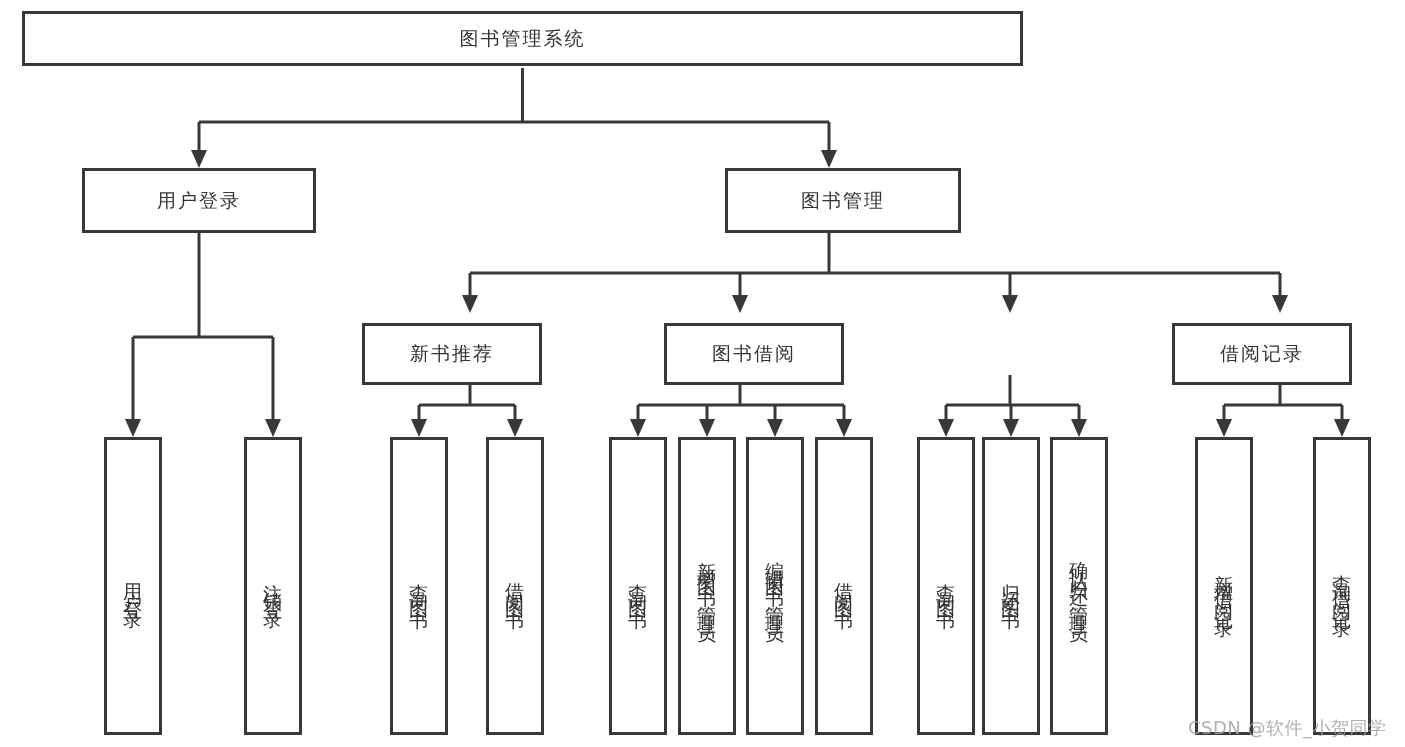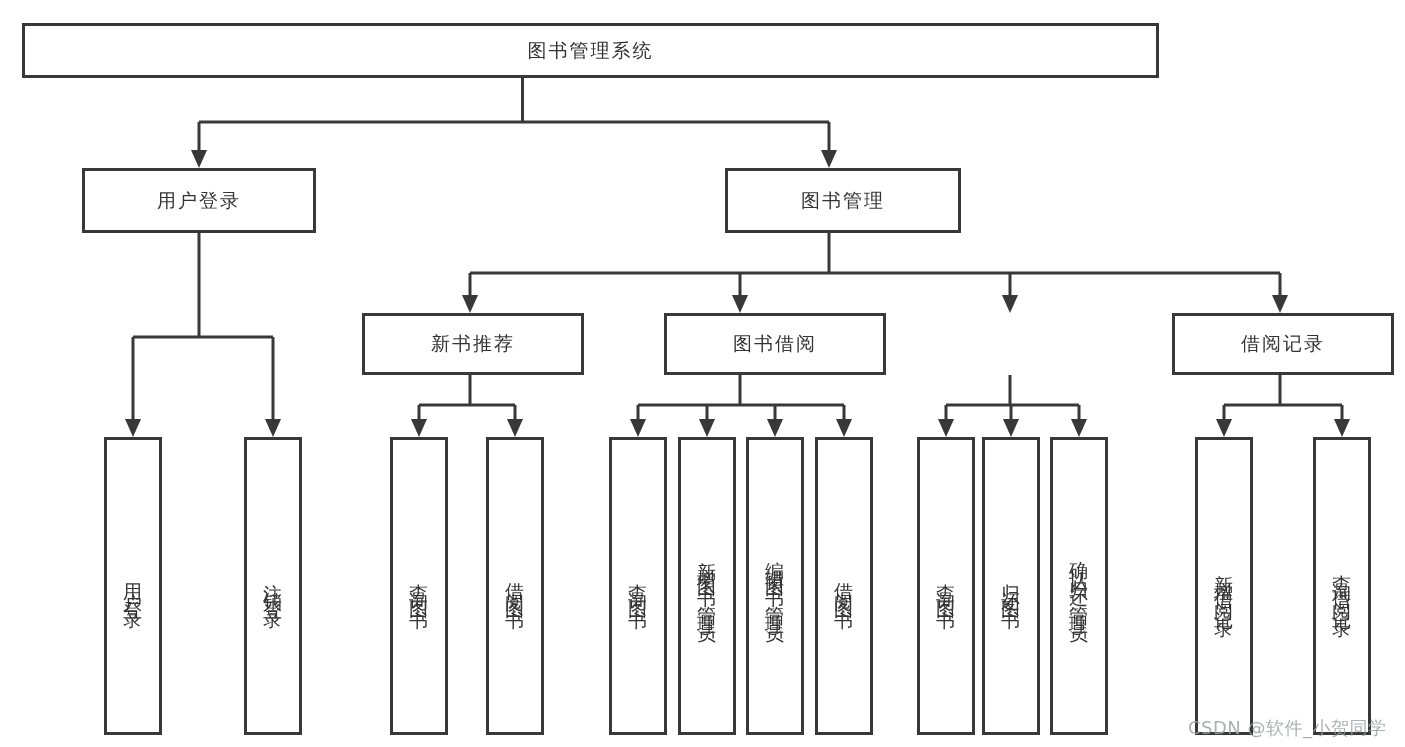--- a/index.html
+++ b/index.html
@@ -32,26 +32,26 @@
   }
   .hbox { text-align: center; }
   .vbox span {
     writing-mode: vertical-rl;
     text-orientation: mixed;
     letter-spacing: 9px;
     font-size: 19px;
     line-height: 1;
   }
   
-  .b-root  { left: 22px;  top: 23px;  width: 1137px; height: 55px; }
+  .b-root  { left: 22px;  top: 11px;  width: 1001px; height: 55px; }
   
   .b-l2a   { left: 82px;  top: 168px; width: 234px;  height: 65px; }
   .b-l2b   { left: 711px; top: 168px; width: 236px;  height: 65px; margin-left: 14px; }
   
-  .b-l3    { top: 313px; height: 62px; width: 222px; }
+  .b-l3    { top: 323px; height: 62px; width: 180px; }
   .b-l3a   { left: 362px; }
   .b-l3b   { left: 632px; margin-left: 32px; }
   .b-l3c   { left: 902px; }
   .b-l3d   { left: 1172px; }
   
   .leaf    { top: 437px; height: 298px; width: 58px; }
   .lf1  { left: 104px; }
   .lf2  { left: 244px; }
   .lf3  { left: 390px; }
   .lf4  { left: 486px; }

